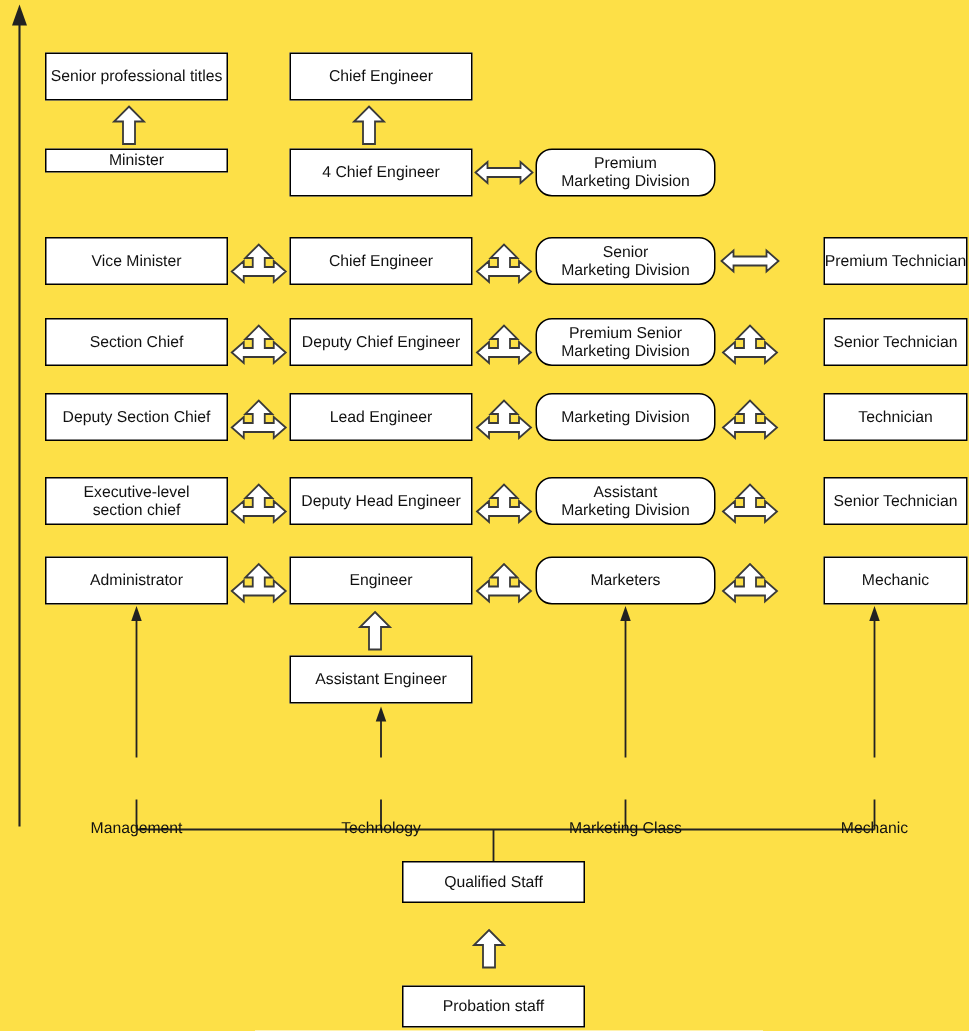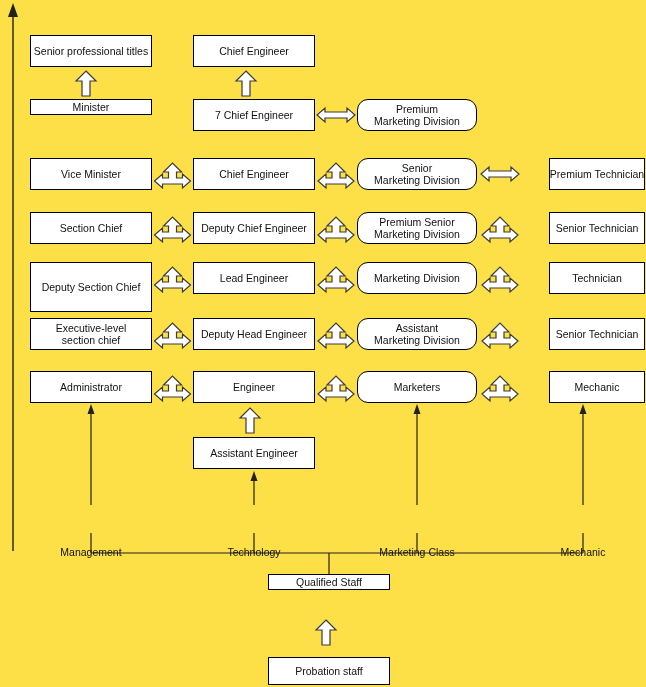--- a/index.html
+++ b/index.html
@@ -110,21 +110,21 @@
       <span>Senior professional titles</span>
     </div>
   <div class="box c2" style="top:35px;height:32px">
       <span>Chief Engineer</span>
     </div>
 
   <div class="box c1" style="top:99px;height:16px">
       <span>Minister</span>
     </div>
   <div class="box c2" style="top:99px;height:32px">
-      <span>7 Chief Engineer</span>
+      <span>4 Chief Engineer</span>
     </div>
   <div class="box c3" style="top:99px;height:32px">
       <span>Premium</span>
       <span>Marketing Division</span>
     </div>
 
   <div class="box c1" style="top:158px;height:32px">
       <span>Vice Minister</span>
     </div>
   <div class="box c2" style="top:158px;height:32px">
@@ -145,21 +145,21 @@
       <span>Deputy Chief Engineer</span>
     </div>
   <div class="box c3" style="top:212px;height:32px">
       <span>Premium Senior</span>
       <span>Marketing Division</span>
     </div>
   <div class="box c4" style="top:212px;height:32px">
       <span>Senior Technician</span>
     </div>
 
-  <div class="box c1" style="top:262px;height:50px">
+  <div class="box c1" style="top:262px;height:32px">
       <span>Deputy Section Chief</span>
     </div>
   <div class="box c2" style="top:262px;height:32px">
       <span>Lead Engineer</span>
     </div>
   <div class="box c3" style="top:262px;height:32px">
       <span>Marketing Division</span>
     </div>
   <div class="box c4" style="top:262px;height:32px">
       <span>Technician</span>
@@ -195,20 +195,20 @@
 
   <div class="box c2" style="top:437px;height:32px">
       <span>Assistant Engineer</span>
     </div>
 
   <div class="track-label" style="left:31px;top:510px">Management</div>
   <div class="track-label" style="left:194px;top:510px">Technology</div>
   <div class="track-label" style="left:357px;top:510px">Marketing Class</div>
   <div class="track-label" style="left:523px;top:510px">Mechanic</div>
 
-  <div class="box" style="left:268px;top:574px;width:122px;height:16px">
+  <div class="box" style="left:268px;top:574px;width:122px;height:28px">
       <span>Qualified Staff</span>
     </div>
   <div class="box" style="left:268px;top:657px;width:122px;height:28px">
       <span>Probation staff</span>
     </div>
 
 </div>
 
 </body></html>

